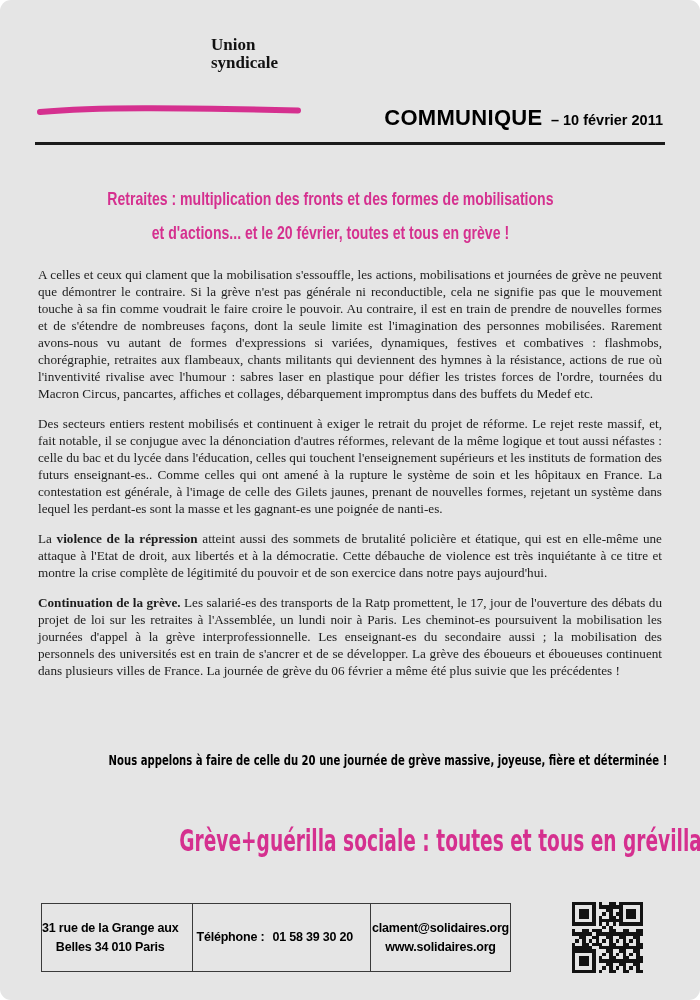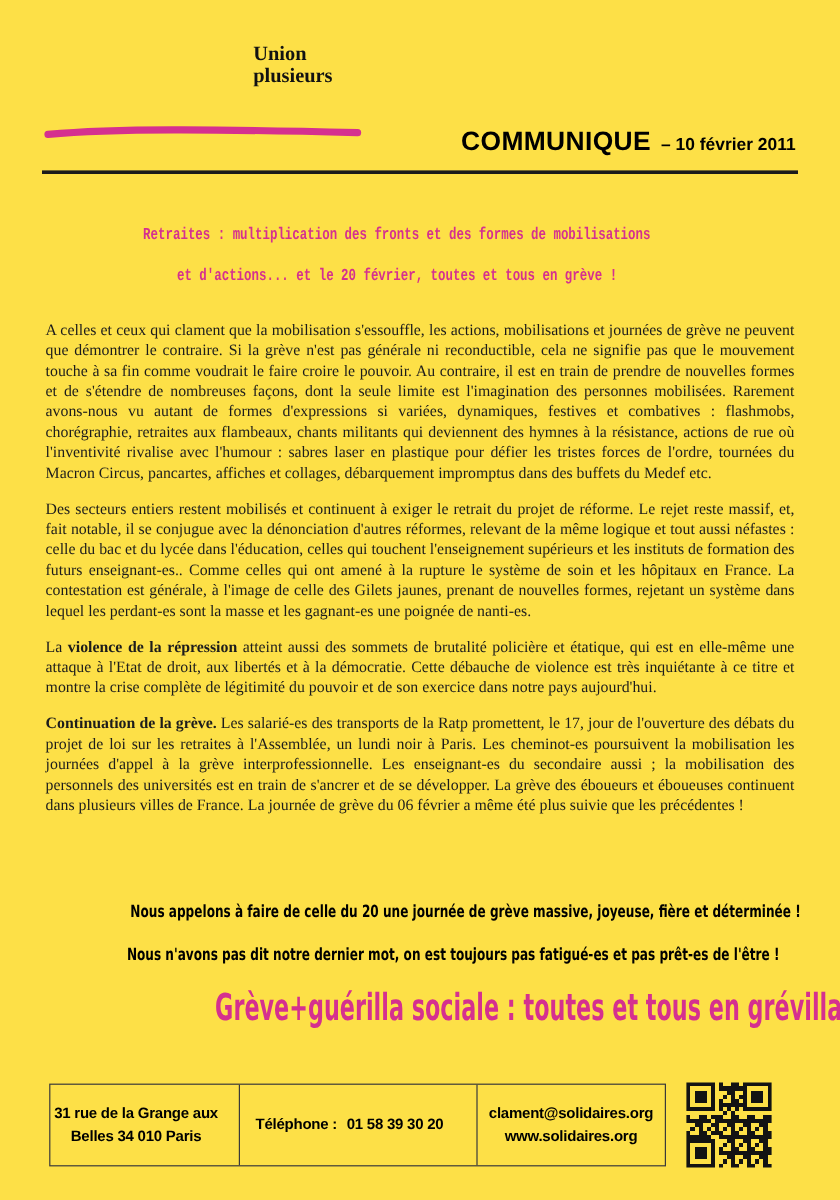--- a/index.html
+++ b/index.html
@@ -1,55 +1,55 @@
 <!DOCTYPE html>
 <html lang="fr"><head>
 <meta charset="utf-8">
 <style>
   html,body{margin:0;padding:0;background:#ffffff;}
   .page{
-    position:relative;width:700px;height:1000px;background:#fde047;overflow:hidden;
-    font-family:"Liberation Serif",serif;color:#1d1d1b;
+    position:relative;width:700px;height:1000px;background:#e5e5e5;overflow:hidden;
+    font-family:"Liberation Serif",serif;color:#1d1d1b;border-radius:11px;
     --accent:#d5308f;
   }
   
   .logo-top{position:absolute;left:211px;top:36px;font-family:"Liberation Serif",serif;
     font-weight:bold;font-size:17px;line-height:18px;color:#121212;}
   .logo-name{position:absolute;left:33px;top:42px;font-family:"DejaVu Serif",serif;
     font-weight:bold;font-size:56px;line-height:60px;letter-spacing:-3px;color:#1d1d1b;}
   .logo-underline{position:absolute;left:36px;top:104px;color:var(--accent);}
   .logo-underline path{stroke:var(--accent);}
   .communique{position:absolute;right:37px;top:105px;font-family:"Liberation Sans",sans-serif;
     font-weight:bold;color:#000;white-space:nowrap;}
   .communique .big{font-size:22px;letter-spacing:.3px;}
   .communique .date{font-size:14.5px;margin-left:4px;}
   .header-rule{position:absolute;left:35px;top:142px;width:630px;height:3px;background:#1b1b1b;}
   
   .title{position:absolute;left:0;top:188px;width:661px;text-align:center;
-    font-family:Liberation Mono, monospace;font-weight:bold;font-size:14px;color:var(--accent);}
+    font-family:Liberation Sans, sans-serif;font-weight:bold;font-size:19px;color:var(--accent);}
   .title .l{display:block;height:34px;}
   .cond{display:inline-block;white-space:nowrap;transform-origin:50% 50%;}
   .t{transform:scaleX(.74);}
   
   .body-text{position:absolute;left:38px;top:266px;width:624px;
     font-size:13.2px;line-height:17px;text-align:justify;color:#1c1c1c;}
   .body-text p{margin:0 0 13px 0;}
   .body-text b{font-weight:bold;}
   
   .callout{position:absolute;left:0;width:700px;text-align:center;color:#000;
     font-family:"DejaVu Sans",sans-serif;font-weight:bold;font-size:14px;}
   .c{transform:scaleX(.72);}
   #callout-1{top:752px;}
   #callout-2{top:788px;}
   
   .headline{position:absolute;left:0;top:822px;width:700px;text-align:center;
     font-family:"DejaVu Sans",sans-serif;font-weight:bold;font-size:31px;color:var(--accent);}
   .hl{transform:scaleX(.60);}
   
-  .footer-box{position:absolute;left:41px;top:903px;width:514px;height:69px;
+  .footer-box{position:absolute;left:41px;top:903px;width:470px;height:69px;
     border:1.5px solid #3a3a3a;box-sizing:border-box;display:flex;
     font-family:"Liberation Sans",sans-serif;font-weight:bold;font-size:12.5px;
     letter-spacing:-.2px;color:#000;gap:14px;}
   .fcell{display:flex;flex-direction:column;justify-content:center;align-items:center;
     line-height:19px;white-space:nowrap;box-sizing:border-box;}
   .fcell+.fcell{border-left:1.5px solid #3a3a3a;align-items:center;}
   .fc1{width:29.5%;}
   .fc2{width:38%;}
   .fc3{width:32.5%;}
   .fcell .v{margin-left:8px;}
@@ -57,21 +57,21 @@
   .qr svg{width:100%;height:100%;shape-rendering:crispEdges;}
   .qr rect{fill:#131313;}
 </style>
 </head>
 <body>
 
 <div class="page" style="--accent: #d5308f;">
 
   <div class="logo-top">
     <div>Union</div>
-    <div>plusieurs</div>
+    <div>syndicale</div>
   </div>
   <svg class="logo-underline" width="268" height="14" viewBox="0 0 268 14" aria-hidden="true">
     <path d="M4 8 C 60 3, 140 3.5, 262 6.5" stroke-width="6" fill="none" stroke-linecap="round"></path>
   </svg>
   <div class="communique">
     <span class="big">COMMUNIQUE</span>
     <span class="date">– 10 février 2011</span>
   </div>
   <div class="header-rule"></div>
 
@@ -82,23 +82,20 @@
 
   <div class="body-text">
     <p><span>A celles et ceux qui clament que la mobilisation s'essouffle, les actions, mobilisations et journées de grève ne peuvent que démontrer le contraire. Si la grève n'est pas générale ni reconductible, cela ne signifie pas que le mouvement touche à sa fin comme voudrait le faire croire le pouvoir. Au contraire, il est en train de prendre de nouvelles formes et de s'étendre de nombreuses façons, dont la seule limite est l'imagination des personnes mobilisées. Rarement avons-nous vu autant de formes d'expressions si variées, dynamiques, festives et combatives : flashmobs, chorégraphie, retraites aux flambeaux, chants militants qui deviennent des hymnes à la résistance, actions de rue où l'inventivité rivalise avec l'humour : sabres laser en plastique pour défier les tristes forces de l'ordre, tournées du Macron Circus, pancartes, affiches et collages, débarquement impromptus dans des buffets du Medef etc.</span></p>
     <p><span>Des secteurs entiers restent mobilisés et continuent à exiger le retrait du projet de réforme. Le rejet reste massif, et, fait notable, il se conjugue avec la dénonciation d'autres réformes, relevant de la même logique et tout aussi néfastes : celle du bac et du lycée dans l'éducation, celles qui touchent l'enseignement supérieurs et les instituts de formation des futurs enseignant-es.. Comme celles qui ont amené à la rupture le système de soin et les hôpitaux en France. La contestation est générale, à l'image de celle des Gilets jaunes, prenant de nouvelles formes, rejetant un système dans lequel les perdant-es sont la masse et les gagnant-es une poignée de nanti-es.</span></p>
     <p><span>La </span><b>violence de la répression</b><span> atteint aussi des sommets de brutalité policière et étatique, qui est en elle-même une attaque à l'Etat de droit, aux libertés et à la démocratie. Cette débauche de violence est très inquiétante à ce titre et montre la crise complète de légitimité du pouvoir et de son exercice dans notre pays aujourd'hui.</span></p>
     <p><b>Continuation de la grève.</b><span> Les salarié-es des transports de la Ratp promettent, le 17, jour de l'ouverture des débats du projet de loi sur les retraites à l'Assemblée, un lundi noir à Paris. Les cheminot-es poursuivent la mobilisation les journées d'appel à la grève interprofessionnelle. Les enseignant-es du secondaire aussi ; la mobilisation des personnels des universités est en train de s'ancrer et de se développer. La grève des éboueurs et éboueuses continuent dans plusieurs villes de France. La journée de grève du 06 février a même été plus suivie que les précédentes !</span></p>
   </div>
 
   <div class="callout" id="callout-1">
     <span class="cond c">Nous appelons à faire de celle du 20 une journée de grève massive, joyeuse, fière et déterminée !</span>
-  </div>
-  <div class="callout" id="callout-2">
-    <span class="cond c">Nous n'avons pas dit notre dernier mot, on est toujours pas fatigué-es et pas prêt-es de l'être !</span>
   </div>
 
   <div class="headline">
     <span class="cond hl">Grève+guérilla sociale : toutes et tous en grévilla !</span>
   </div>
 
   <div class="footer-box">
     <div class="fcell fc1">
       <div>31 rue de la Grange aux</div>
       <div>Belles 34 010 Paris</div>

